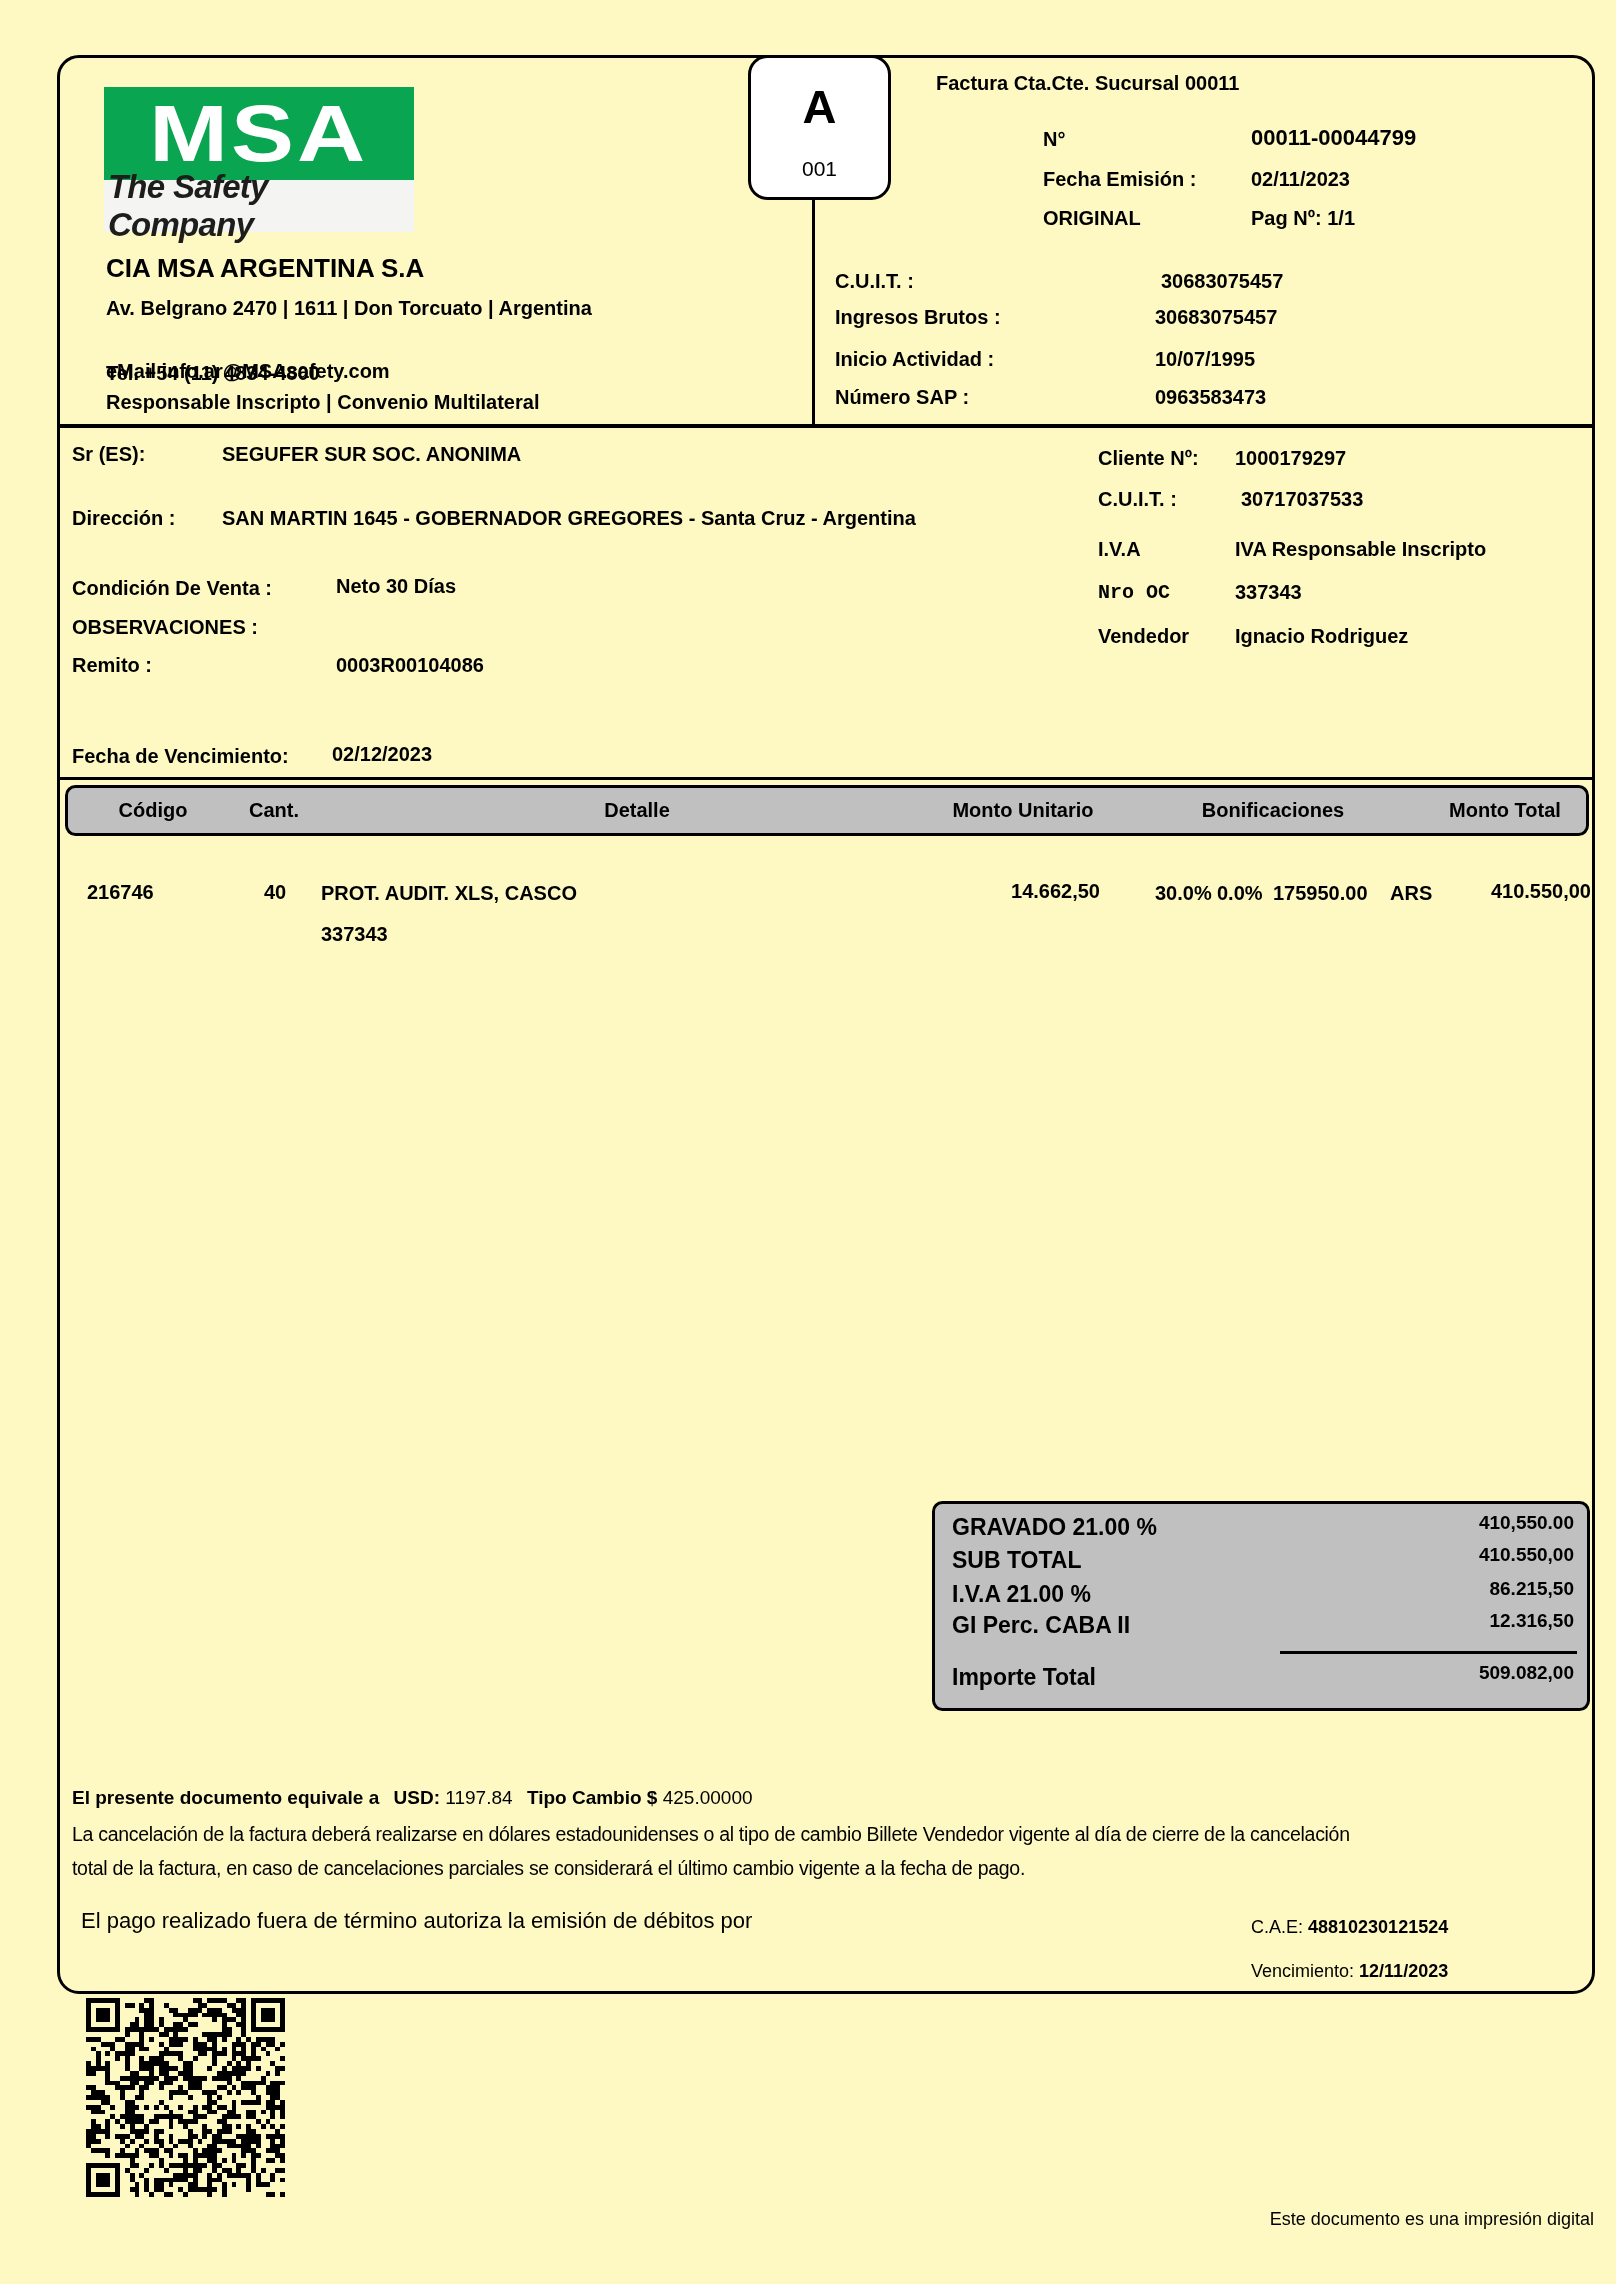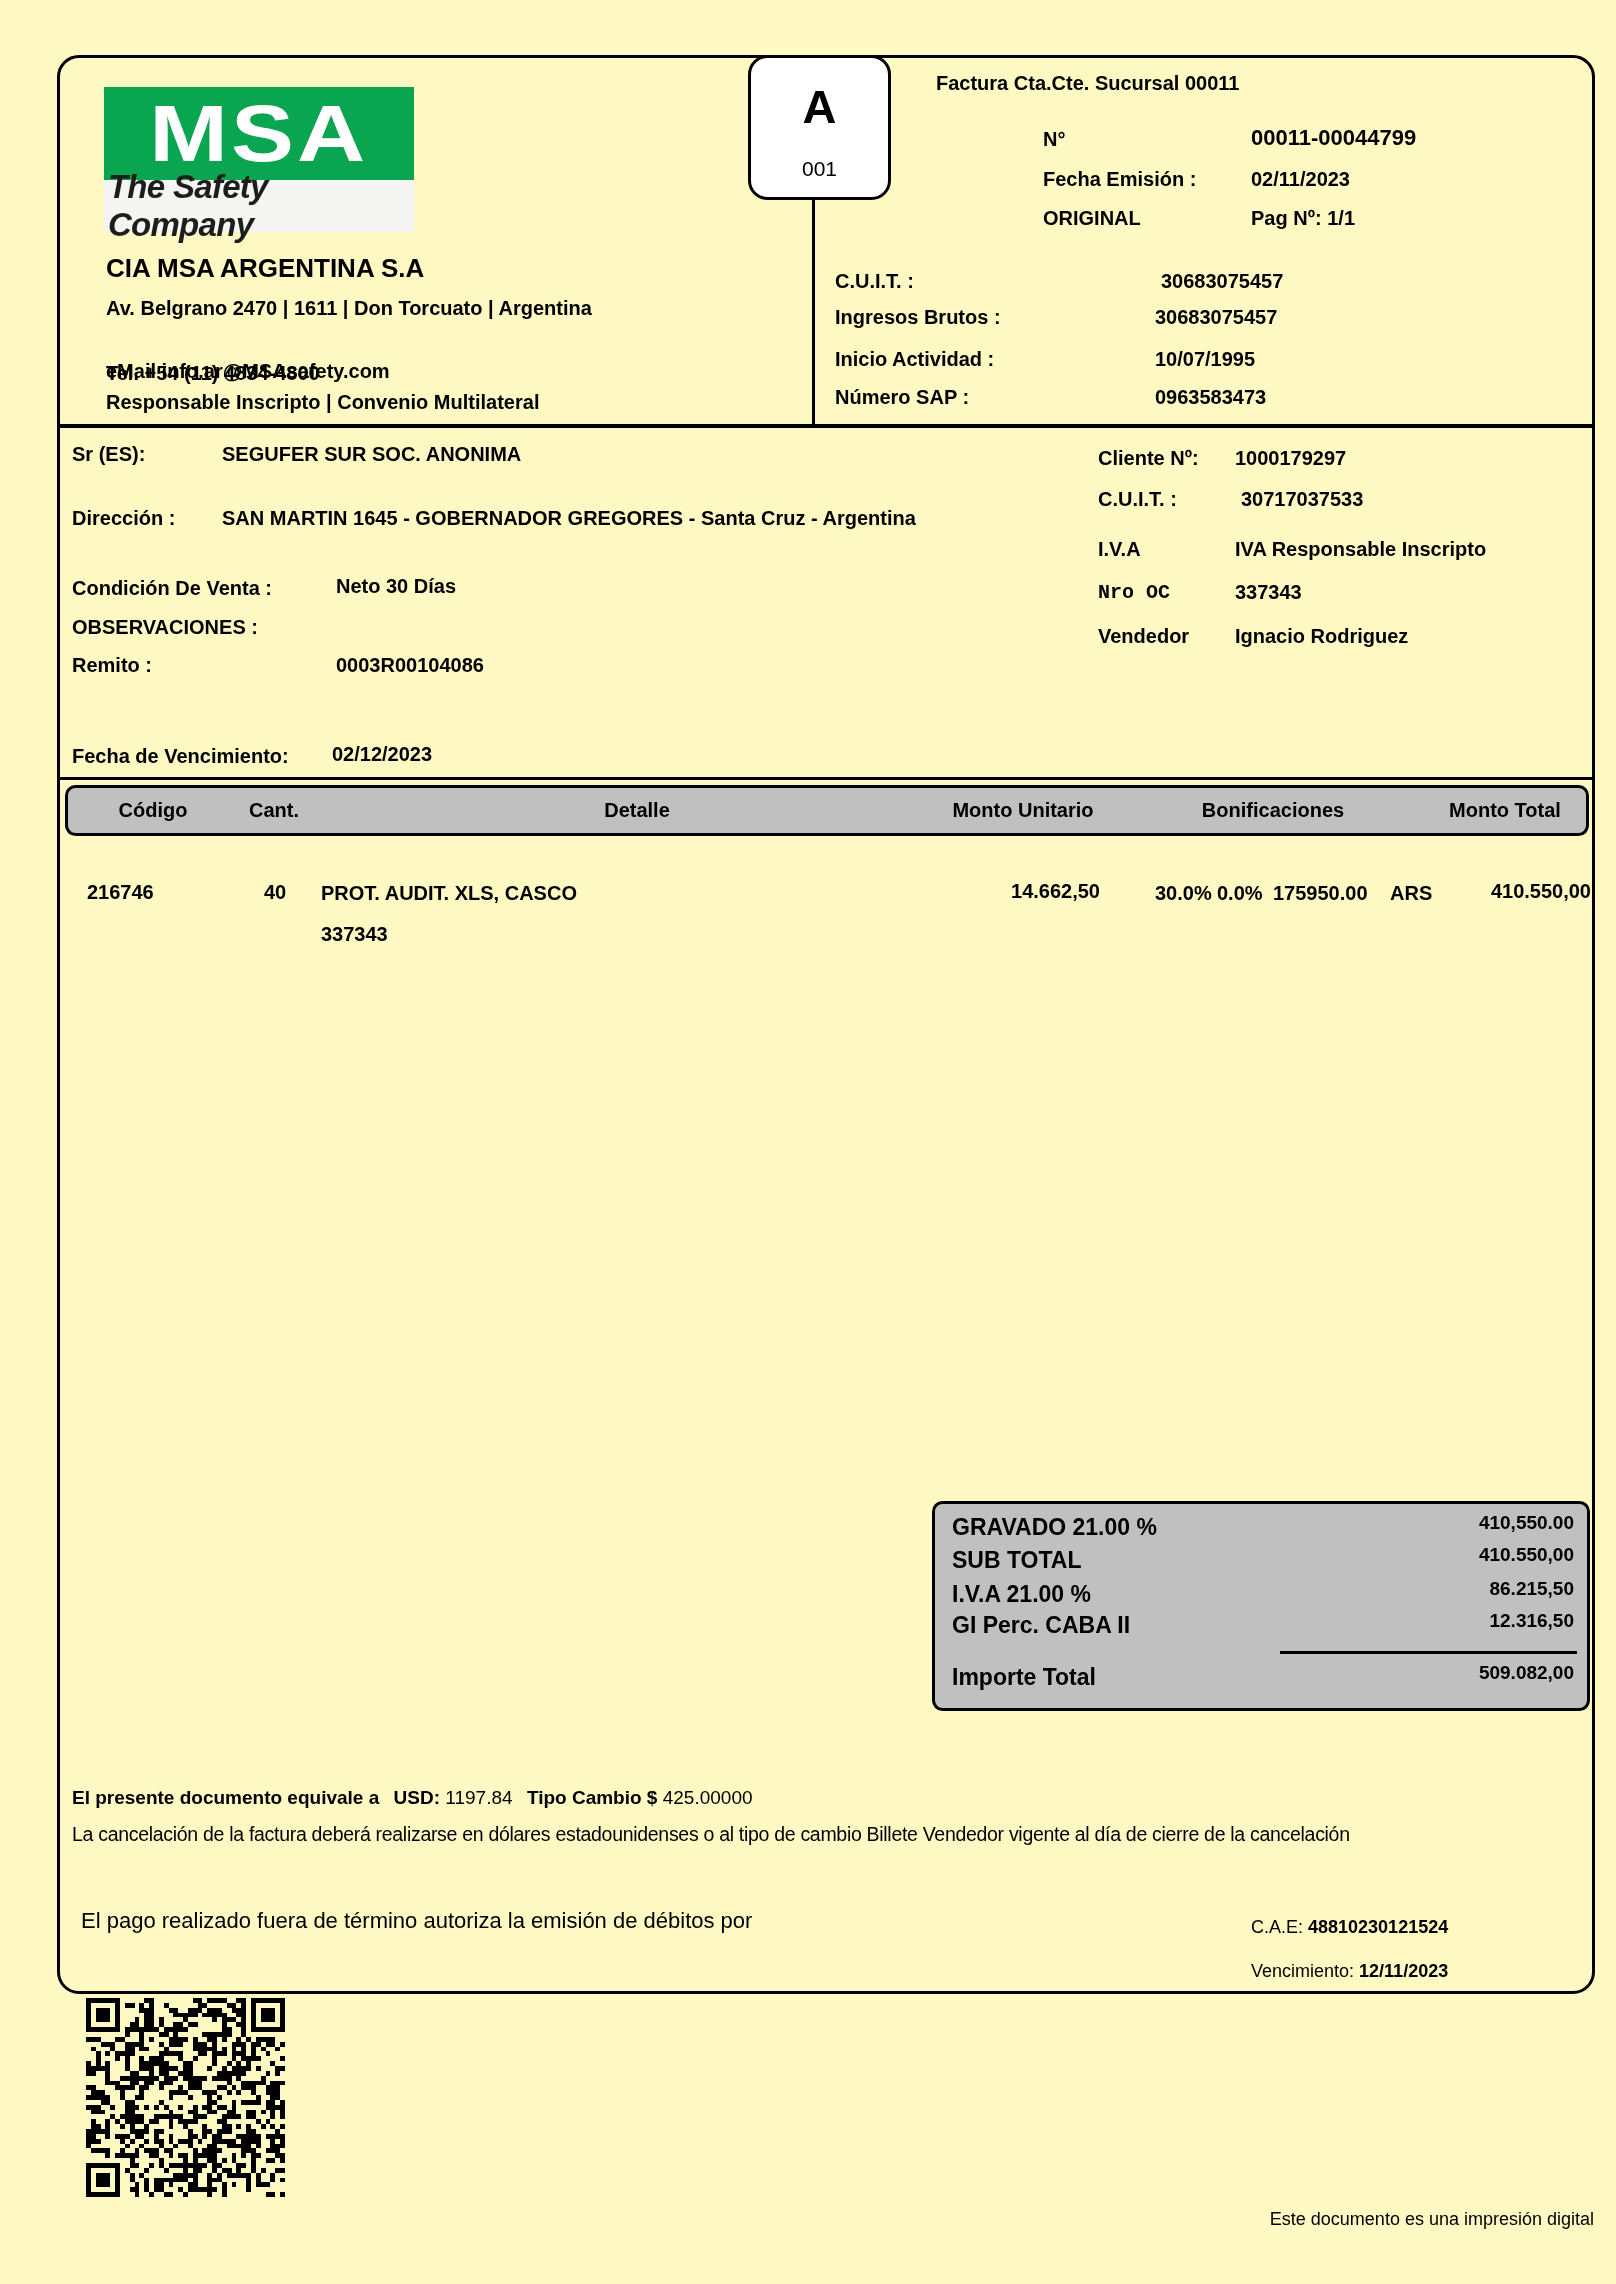--- a/index.html
+++ b/index.html
@@ -200,20 +200,21 @@
     <span class="tot-label" style="top:160px;">Importe Total</span>
     <span class="tot-value" style="top:158px;">509.082,00</span>
   </div>
 
   <div class="abs equiv">
     <span class="b">El presente documento equivale a</span><span class="b sp">USD:</span>
     <span>1197.84</span><span class="b sp">Tipo Cambio $</span>
     <span>425.00000</span>
   </div>
   <div class="abs legal" style="top:1823px;">La cancelación de la factura deberá realizarse en dólares estadounidenses o al tipo de cambio Billete Vendedor vigente al día de cierre de la cancelación</div>
+  <div class="abs legal" style="top:1857px;">total de la factura, en caso de cancelaciones parciales se considerará el último cambio vigente a la fecha de pago.</div>
 
   <div class="abs pay-notice" style="top:1908px;">El pago realizado fuera de término autoriza la emisión de débitos por</div>
   <div class="abs cae-line" style="top:1917px;">
     <span>C.A.E:</span>
     <span class="b">48810230121524</span>
   </div>
   <div class="abs cae-line" style="top:1961px;">
     <span>Vencimiento:</span>
     <span class="b">12/11/2023</span>
   </div>

